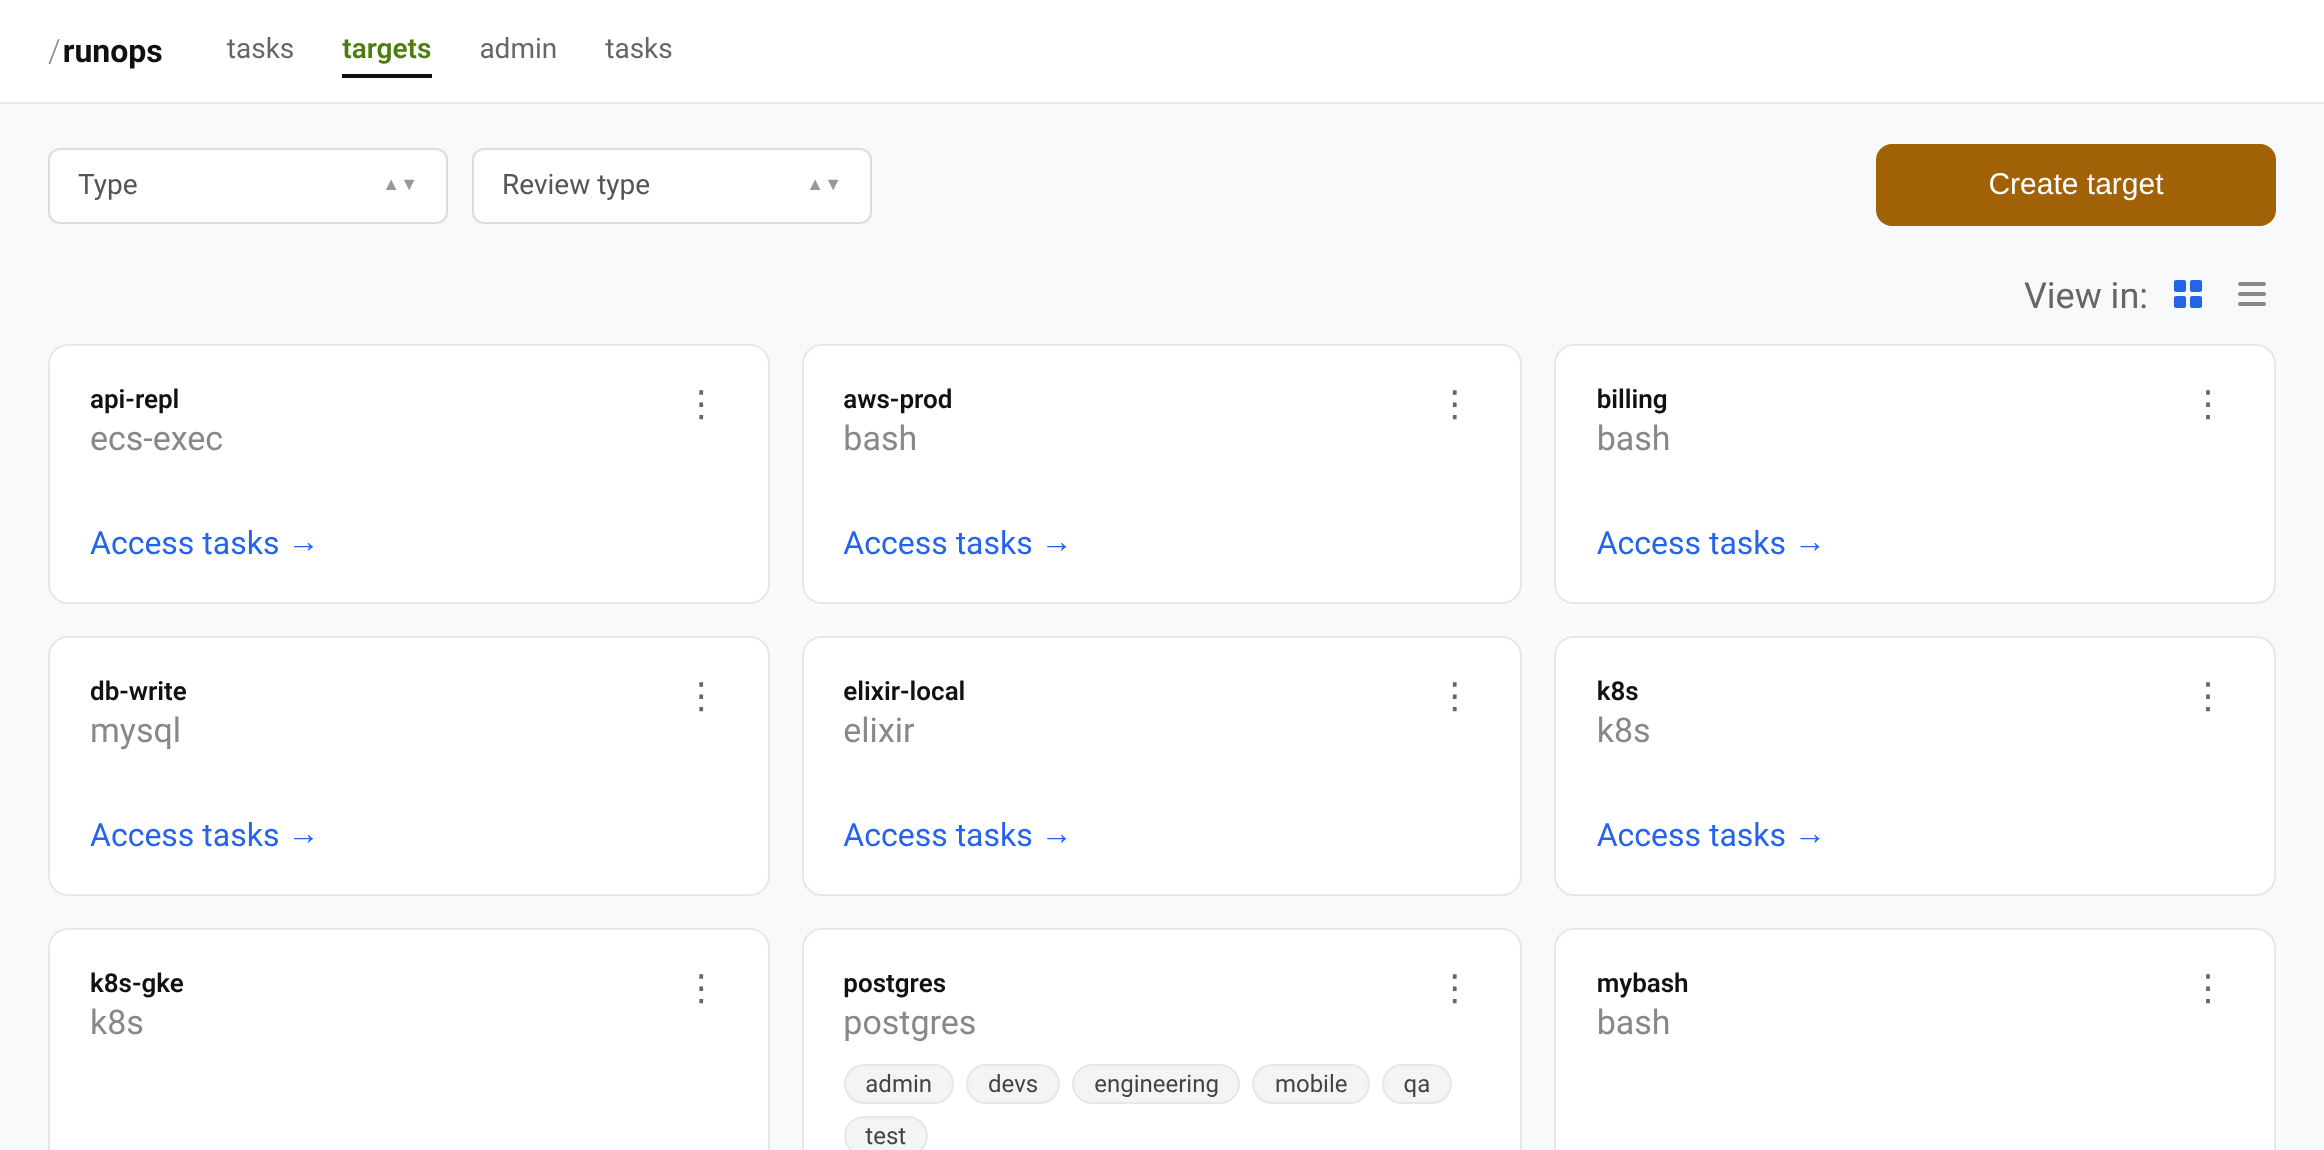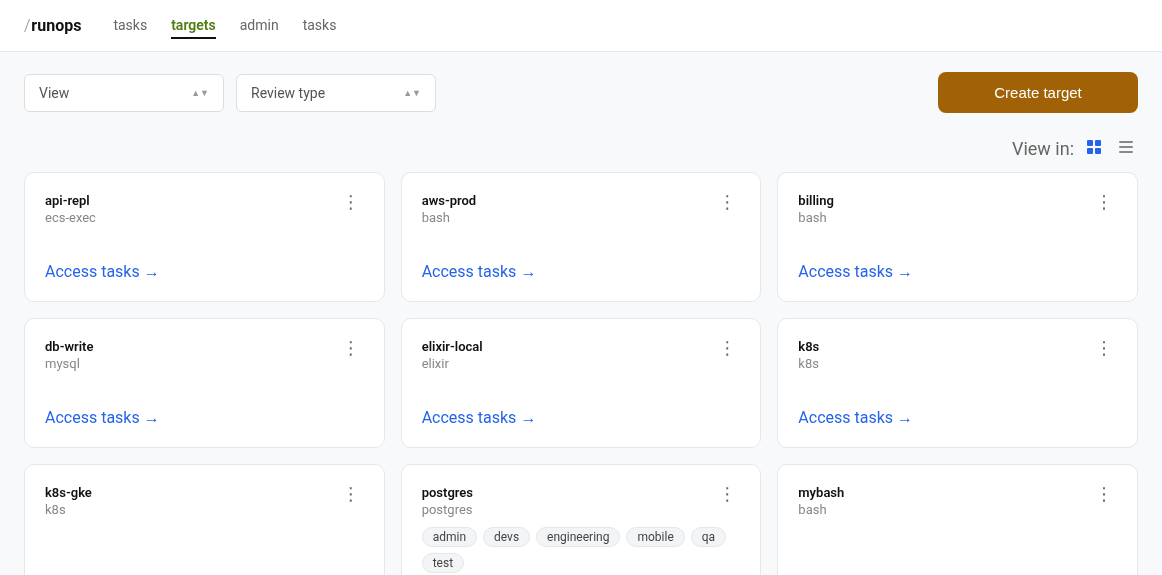--- a/index.html
+++ b/index.html
@@ -27,21 +27,21 @@
     .view-controls { display: flex; align-items: center; justify-content: flex-end; padding: 4px 24px 12px; gap: 8px; }
     .view-label { color: #666; font-size: 18px; }
     .view-btn { background: none; border: none; cursor: pointer; padding: 2px 4px; color: #888; }
     .view-btn.active { color: #2563eb; }
 
     
     .grid { display: grid; grid-template-columns: repeat(3, 1fr); gap: 16px; padding: 0 24px 24px; }
     .card { background: #fff; border: 1px solid #e5e7eb; border-radius: 10px; padding: 20px; display: flex; flex-direction: column; min-height: 130px; }
     .card-header { display: flex; align-items: flex-start; justify-content: space-between; }
     .card-title { font-size: 13px; font-weight: 600; color: #111; }
-    .card-subtitle { font-size: 13px; color: #888; margin-top: 2px; }
+    .card-subtitle { font-size: 17px; color: #888; margin-top: 2px; }
     .card-menu { background: none; border: none; cursor: pointer; color: #666; font-size: 18px; padding: 0 4px; line-height: 1; }
     .card-footer { margin-top: auto; padding-top: 16px; }
     .access-link { color: #2563eb; font-size: 16px; text-decoration: none; display: flex; align-items: center; gap: 4px; }
     .tags { display: flex; flex-wrap: wrap; gap: 6px; margin-top: 10px; }
     .tag { background: #f3f4f6; border: 1px solid #e5e7eb; border-radius: 20px; padding: 2px 10px; font-size: 12px; color: #444; }
   </style>
 </head>
 <body>
 
 <nav class="navbar">
@@ -52,21 +52,21 @@
   <div class="nav-links">
     <a class="nav-link">tasks</a>
     <a class="nav-link active">targets</a>
     <a class="nav-link">admin</a>
     <a class="nav-link">tasks</a>
   </div>
 </nav>
 
 <div class="toolbar">
   <div class="filter-select">
-    <span>View</span>
+    <span>Type</span>
     <span class="arrows">▲▼</span>
   </div>
   <div class="filter-select">
     <span>Review type</span>
     <span class="arrows">▲▼</span>
   </div>
   <button class="create-btn">Create target</button>
 </div>
 
 <div class="view-controls">

